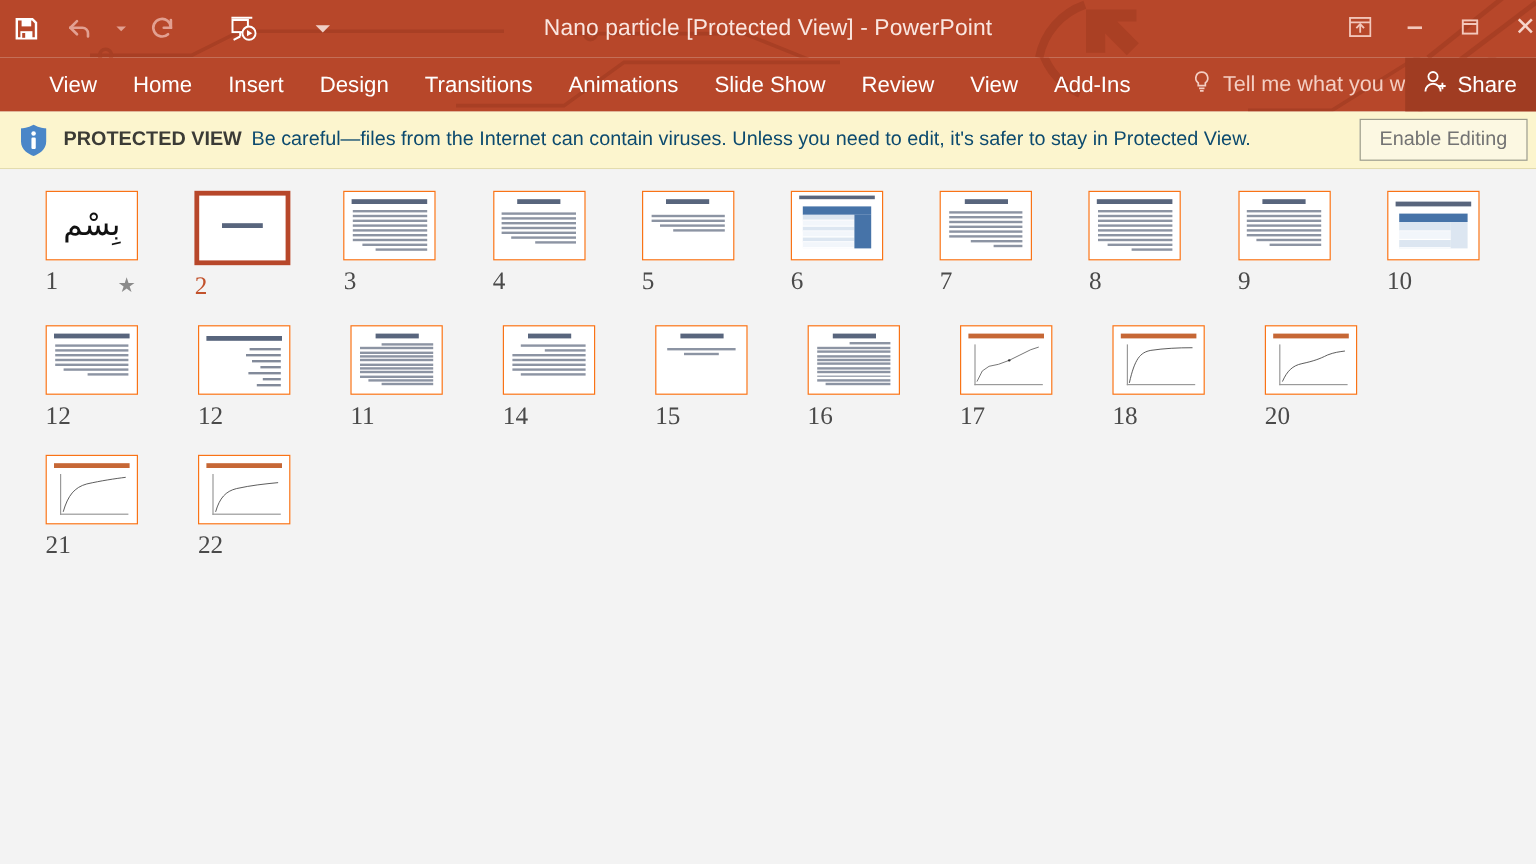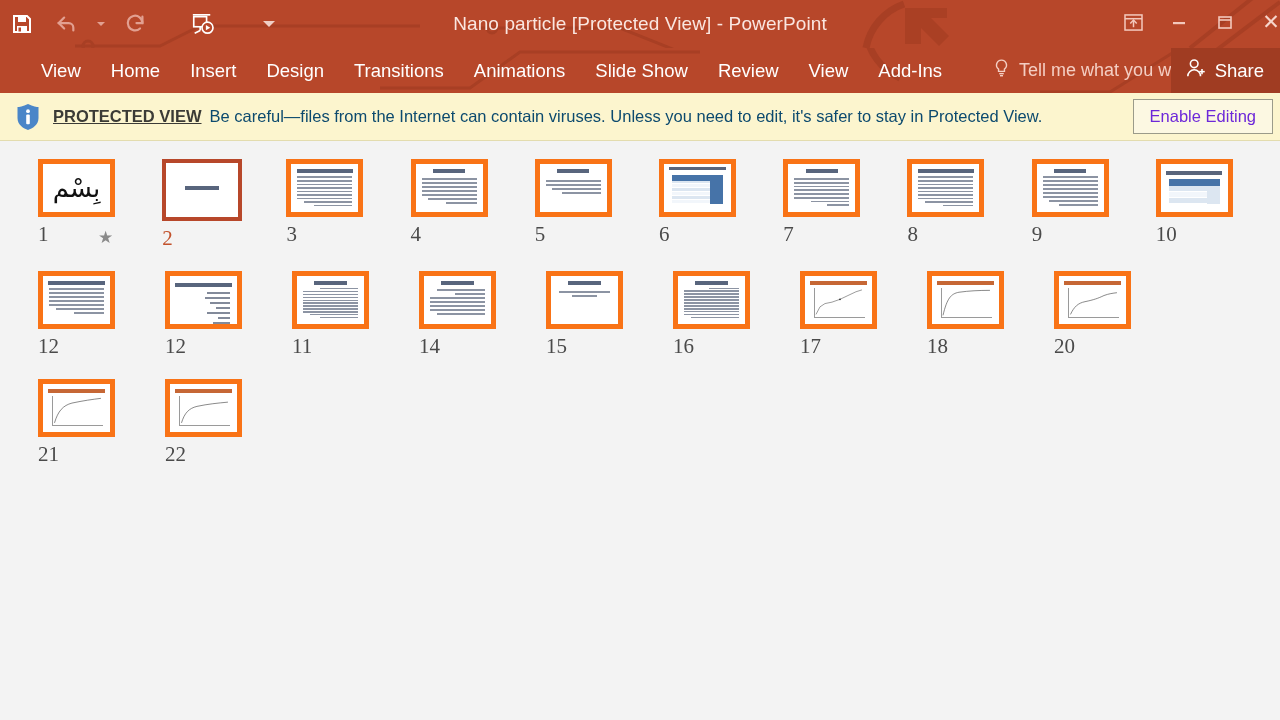--- a/index.html
+++ b/index.html
@@ -80,35 +80,35 @@
   }
 
   
   .pvbar {
     height: 48px; background: #FCF5CE;
     border-bottom: 1px solid #E3DCAE;
     display: flex; align-items: center; padding: 0 7px 0 14px;
     position: relative;
   }
   .pv-icon { width: 28px; height: 30px; display: flex; align-items: center; justify-content: center; margin-right: 11px; }
-  .pv-strong { font-size: 16.5px; font-weight: bold; color: #3B3B36; margin-right: 8px; white-space: nowrap; text-decoration: underline; }
+  .pv-strong { font-size: 16.5px; font-weight: bold; color: #3B3B36; margin-right: 8px; white-space: nowrap; }
   .pv-text { font-size: 16.5px; color: #0c4a6e; white-space: nowrap; }
   .pv-enable {
     margin-left: auto;
     background: #FCF8E2; border: 1px solid #9B9B8A;
-    font-size: 16.5px; color: #6d28d9; padding: 7px 16px; white-space: nowrap;
+    font-size: 16.5px; color: #737373; padding: 7px 16px; white-space: nowrap;
   }
 
   
   .thumbpane { position: relative; padding: 18px 0 0 0; background: #F3F3F3; height: 579px; }
   .thumb-row { display: flex; padding-left: 38px; margin-bottom: 12px; }
   .thumb-cell { width: 127px; position: relative; }
   .thumb-frame {
     width: 77px; height: 58px; background: #fff;
-    border: 5px solid #f97316; position: relative; overflow: hidden;
+    border: 1px solid #f97316; position: relative; overflow: hidden;
   }
   .thumb-frame.selected {
     border: 4px solid #B7472A;
     width: 80px; height: 62px;
   }
   .thumb-num {
     font-size: 21px; color: #4A4A4A; margin-top: 7px; line-height: 1;
     font-family: "Liberation Serif", serif;
   }
   .thumb-num.sel { color: #C2522C; }

